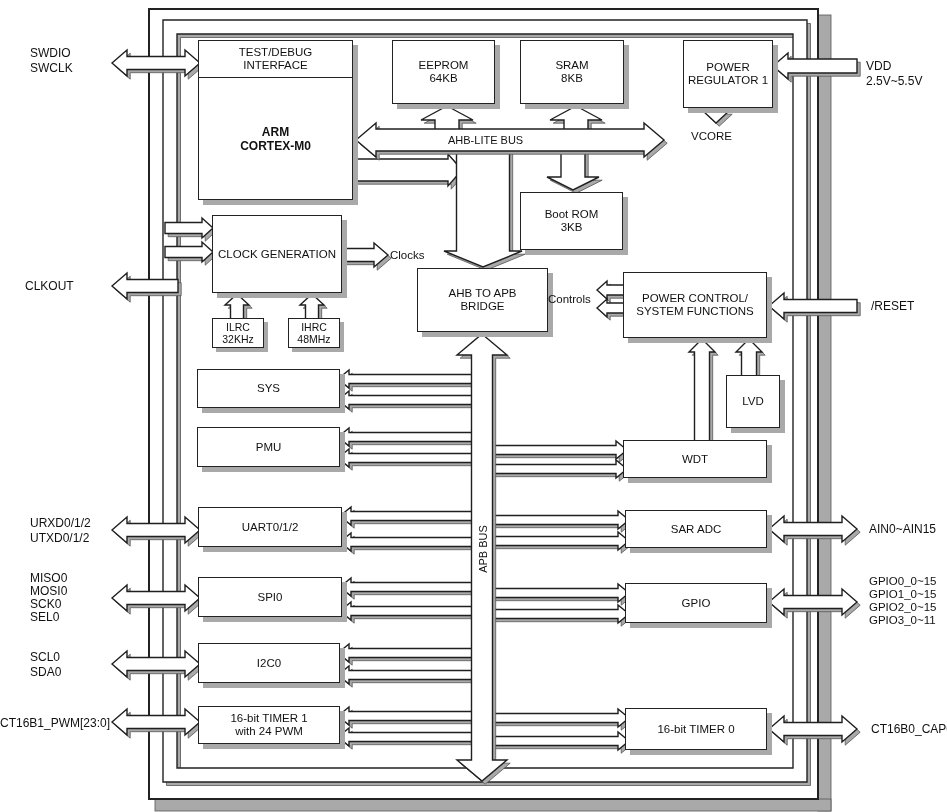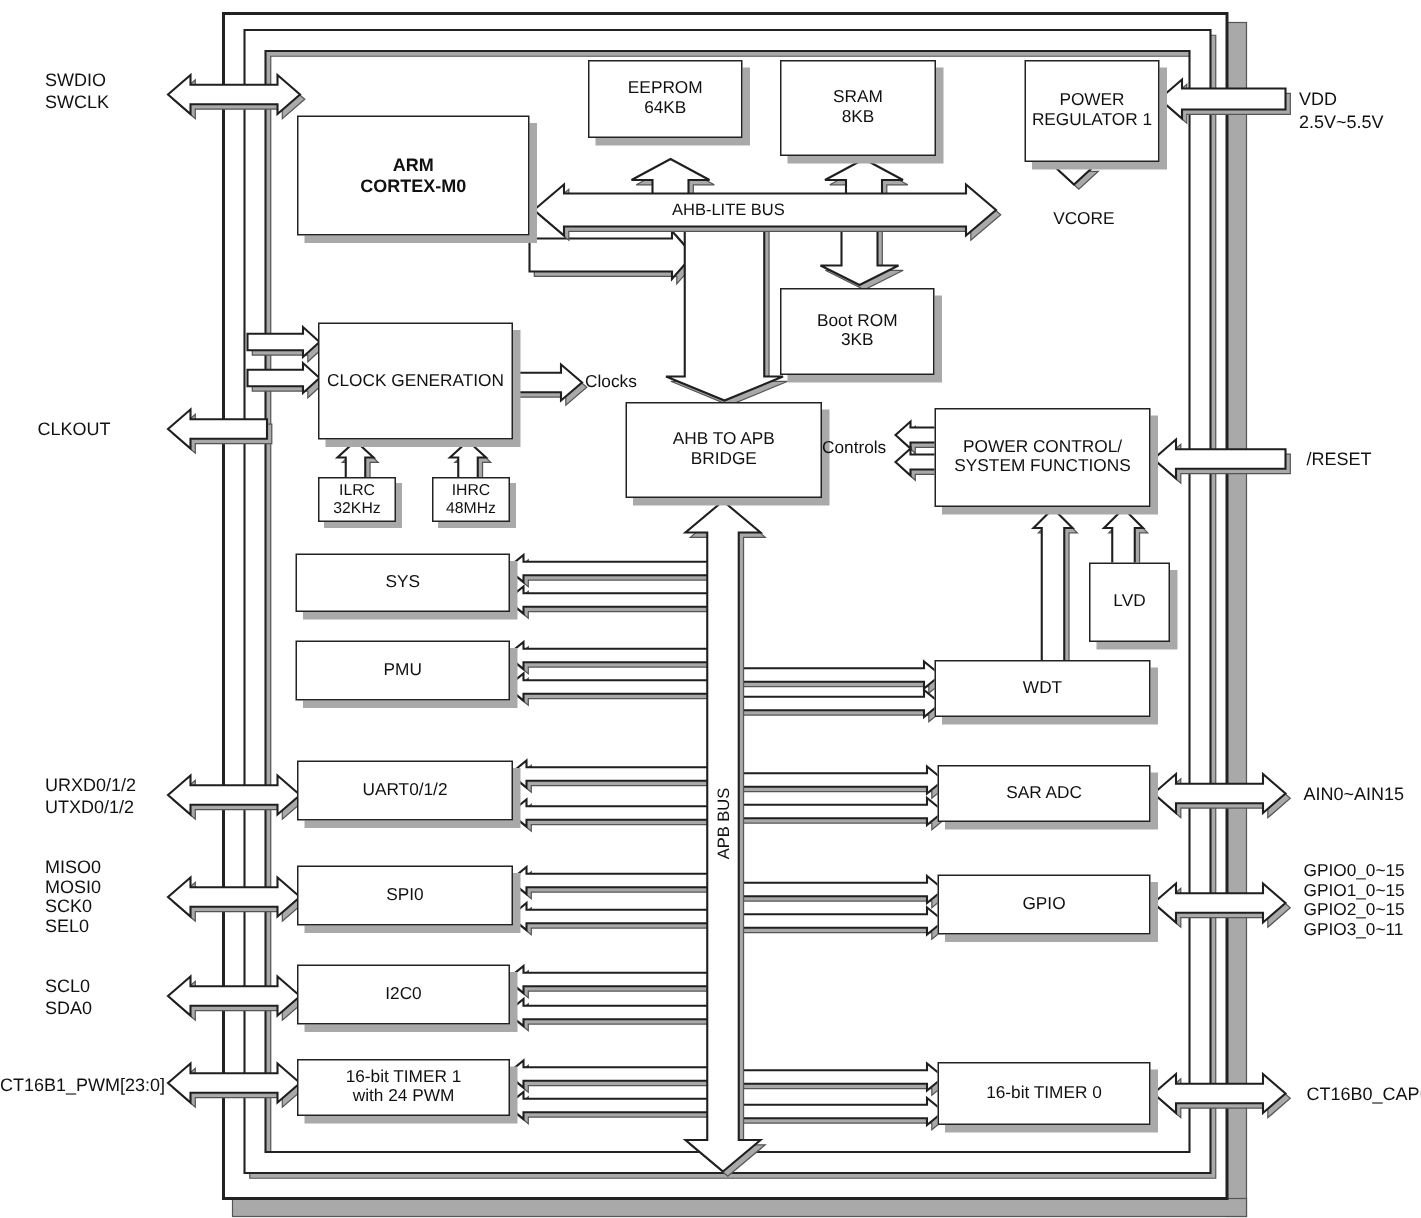--- a/index.html
+++ b/index.html
@@ -222,23 +222,25 @@
           <polygon points="752.2,342.2 765.2,355.2 759.7,355.2 759.7,379.2 744.7,379.2 744.7,355.2 739.2,355.2" fill="#a9a9a9" stroke="#555" stroke-width="0.8"></polygon>
           <polygon points="749,339 762,352 756.5,352 756.5,376 741.5,376 741.5,352 736,352" fill="#ffffff" stroke="#1f1f1f" stroke-width="1.4"></polygon>
         </g>
         <g>
           <polygon points="485.2,337.2 510.2,358.2 495.7,358.2 495.7,763.2 510.2,763.2 485.2,784.2 460.2,763.2 474.7,763.2 474.7,358.2 460.2,358.2" fill="#a9a9a9" stroke="#555" stroke-width="0.8"></polygon>
           <polygon points="482,334 507,355 492.5,355 492.5,760 507,760 482,781 457,760 471.5,760 471.5,355 457,355" fill="#ffffff" stroke="#1f1f1f" stroke-width="1.4"></polygon>
         </g>
       </g>
   </svg>
 
-  <div class="blk" style="left:198px;top:77px;width:155px;height:80px"><span class="bold">ARM
+  <div class="blk" style="left:198px;top:40px;width:155px;height:38px"><span>TEST/DEBUG
+INTERFACE</span></div>
+  <div class="blk" style="left:198px;top:77px;width:155px;height:123px"><span class="bold">ARM
 CORTEX-M0</span></div>
-  <div class="blk" style="left:392px;top:40px;width:103px;height:52px"><span>EEPROM
+  <div class="blk" style="left:392px;top:40px;width:103px;height:64px"><span>EEPROM
 64KB</span></div>
   <div class="blk" style="left:520px;top:40px;width:104px;height:64px"><span>SRAM
 8KB</span></div>
   <div class="blk" style="left:683px;top:40px;width:90px;height:68px"><span>POWER
 REGULATOR 1</span></div>
   <div class="blk" style="left:520px;top:192px;width:103px;height:58px"><span>Boot ROM
 3KB</span></div>
   <div class="blk" style="left:212px;top:215px;width:130px;height:78px"><span>CLOCK GENERATION</span></div>
   <div class="blk small" style="left:212px;top:318px;width:52px;height:30px"><span>ILRC
 32KHz</span></div>
@@ -258,21 +260,21 @@
   <div class="blk" style="left:625px;top:583px;width:142px;height:40px"><span>GPIO</span></div>
   <div class="blk" style="left:198px;top:643px;width:142px;height:40px"><span>I2C0</span></div>
   <div class="blk" style="left:198px;top:706px;width:142px;height:38px"><span>16-bit TIMER 1
 with 24 PWM</span></div>
   <div class="blk" style="left:625px;top:708px;width:142px;height:42px"><span>16-bit TIMER 0</span></div>
 
   <div class="buslbl" style="left:448px;top:134px;width:110px">AHB-LITE BUS</div>
   <div class="vlabel">APB BUS</div>
   <div class="netlbl" style="left:390px;top:249px;width:50px">Clocks</div>
   <div class="netlbl ra" style="left:548px;top:293px;width:48px">Controls</div>
-  <div class="netlbl" style="left:691px;top:140px;width:52px;text-align:right">VCORE</div>
+  <div class="netlbl" style="left:691px;top:130px;width:52px;text-align:left">VCORE</div>
 
   <div class="lbl ra" style="left:30px;top:46px;width:80px">SWDIO
 SWCLK</div>
   <div class="lbl ra" style="left:25px;top:279px;width:80px">CLKOUT</div>
   <div class="lbl ra" style="left:30px;top:516px;width:80px">URXD0/1/2
 UTXD0/1/2</div>
   <div class="lbl ra tight" style="left:30px;top:572px;width:78px">MISO0
 MOSI0
 SCK0
 SEL0</div>

